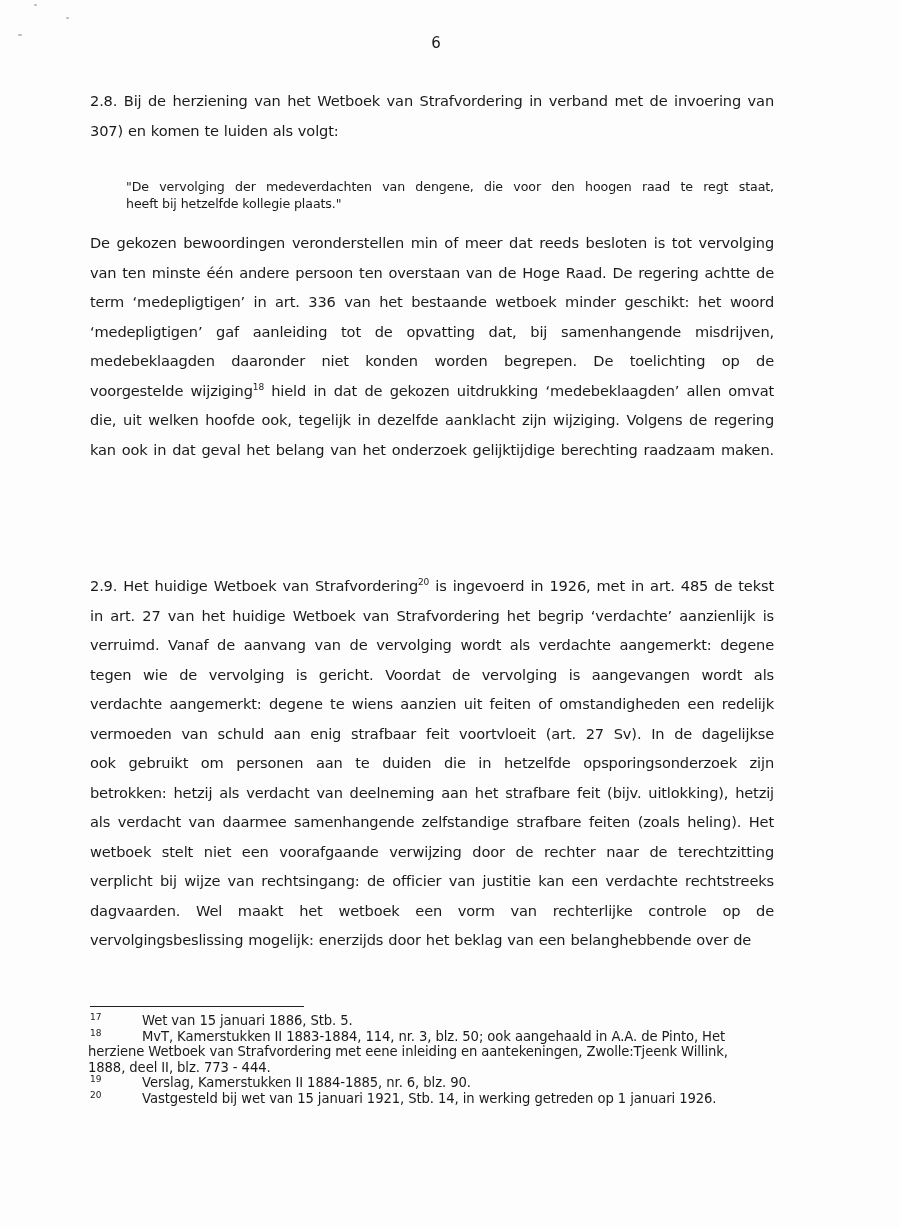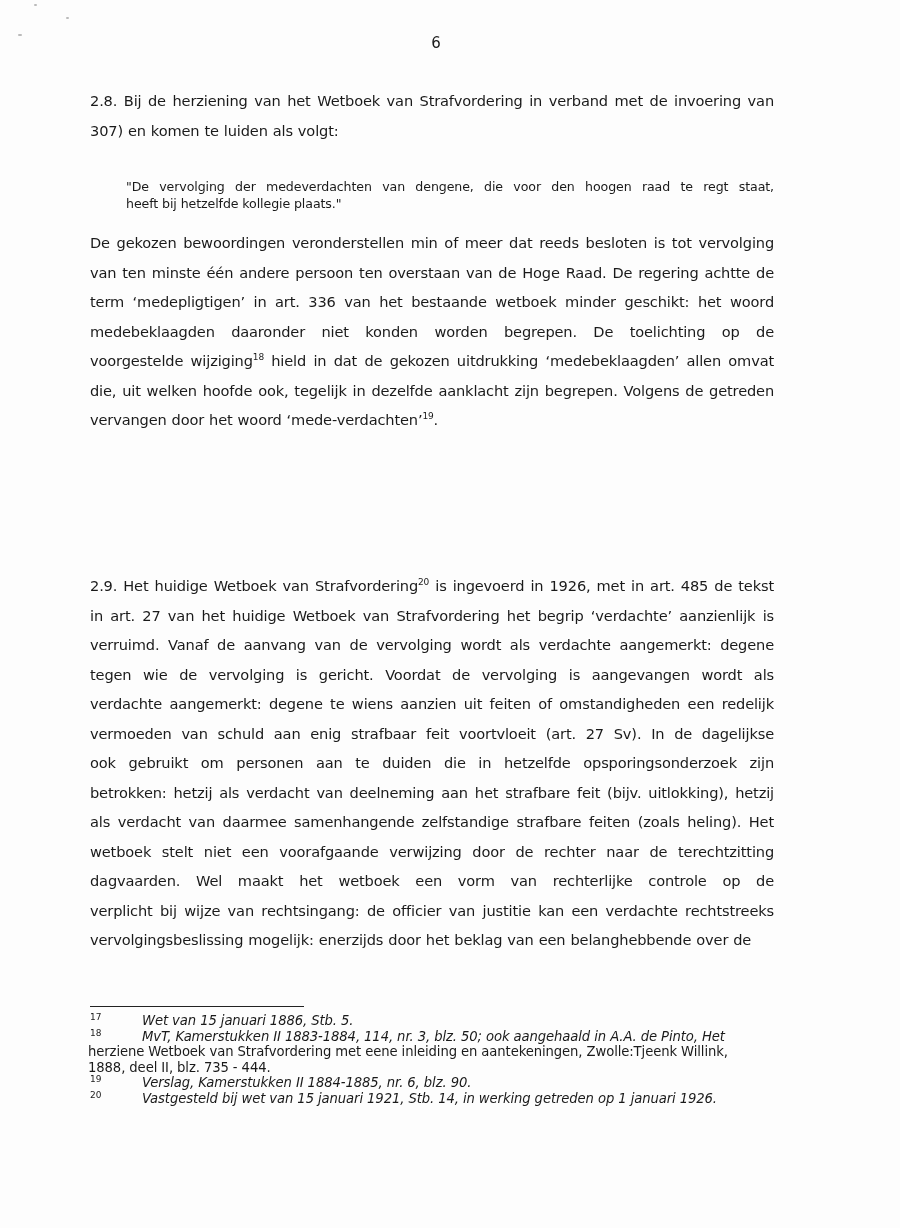--- a/index.html
+++ b/index.html
@@ -95,21 +95,20 @@
     }
     .fn-num {
       position: absolute;
       left: 4px;
       top: -3px;
       font-size: 9px;
     }
     .fn-text {
       display: block;
       padding-left: 56px;
-      font-style: italic;
     }
     .fn-cont {
       display: block;
       padding-left: 2px;
     }
     .speck {
       position: absolute;
       background: #bbb;
       border-radius: 1px;
     }
@@ -132,54 +131,55 @@
 
   <div class="quote" id="quote">
       <span class="line">"De vervolging der medeverdachten van dengene, die voor den hoogen raad te regt staat,</span>
       <span class="line last">heeft bij hetzelfde kollegie plaats."</span>
     </div>
 
   <div class="body-text" id="sec28cont" style="top:228px;">
       <span class="line">De gekozen bewoordingen veronderstellen min of meer dat reeds besloten is tot vervolging</span>
       <span class="line">van ten minste één andere persoon ten overstaan van de Hoge Raad. De regering achtte de</span>
       <span class="line">term ‘medepligtigen’ in art. 336 van het bestaande wetboek minder geschikt: het woord</span>
+      <span class="line">‘medepligtigen’ gaf aanleiding tot de opvatting dat, bij samenhangende misdrijven,</span>
       <span class="line">medebeklaagden daaronder niet konden worden begrepen. De toelichting op de</span>
       <span class="line"><span>voorgestelde wijziging</span><sup>18</sup><span> hield in dat de gekozen uitdrukking ‘medebeklaagden’ allen omvat</span></span>
-      <span class="line">die, uit welken hoofde ook, tegelijk in dezelfde aanklacht zijn begrepen. Volgens de getreden</span>
-      <span class="line last"><span>vervangen door het woord ‘mede-verdachten’</span><sup>19</sup><span>.</span></span>
+      <span class="line">die, uit welken hoofde ook, tegelijk in dezelfde aanklacht zijn wijziging. Volgens de regering</span>
+      <span class="line">kan ook in dat geval het belang van het onderzoek gelijktijdige berechting raadzaam maken.</span>
     </div>
 
   <div class="body-text" id="sec29" style="top:571px;">
       <span class="line"><span>2.9. Het huidige Wetboek van Strafvordering</span><sup>20</sup><span> is ingevoerd in 1926, met in art. 485 de tekst</span></span>
       <span class="line">in art. 27 van het huidige Wetboek van Strafvordering het begrip ‘verdachte’ aanzienlijk is</span>
       <span class="line">verruimd. Vanaf de aanvang van de vervolging wordt als verdachte aangemerkt: degene</span>
       <span class="line">tegen wie de vervolging is gericht. Voordat de vervolging is aangevangen wordt als</span>
       <span class="line">verdachte aangemerkt: degene te wiens aanzien uit feiten of omstandigheden een redelijk</span>
       <span class="line">vermoeden van schuld aan enig strafbaar feit voortvloeit (art. 27 Sv). In de dagelijkse</span>
       <span class="line">ook gebruikt om personen aan te duiden die in hetzelfde opsporingsonderzoek zijn</span>
       <span class="line">betrokken: hetzij als verdacht van deelneming aan het strafbare feit (bijv. uitlokking), hetzij</span>
       <span class="line">als verdacht van daarmee samenhangende zelfstandige strafbare feiten (zoals heling). Het</span>
       <span class="line">wetboek stelt niet een voorafgaande verwijzing door de rechter naar de terechtzitting</span>
+      <span class="line">verplicht bij wijze van rechtsingang: de officier van justitie kan een verdachte rechtstreeks</span>
       <span class="line">dagvaarden. Wel maakt het wetboek een vorm van rechterlijke controle op de</span>
-      <span class="line">verplicht bij wijze van rechtsingang: de officier van justitie kan een verdachte rechtstreeks</span>
       <span class="line last">vervolgingsbeslissing mogelijk: enerzijds door het beklag van een belanghebbende over de</span>
     </div>
 
   <div class="fn-rule"></div>
 
   <div class="footnotes" id="footnotes">
       <div class="fn">
         <span class="fn-num">17</span>
         <span class="fn-text">Wet van 15 januari 1886, Stb. 5.</span>
       </div>
       <div class="fn">
         <span class="fn-num">18</span>
         <span class="fn-text">MvT, Kamerstukken II 1883-1884, 114, nr. 3, blz. 50; ook aangehaald in A.A. de Pinto, Het</span>
         <span class="fn-cont">herziene Wetboek van Strafvordering met eene inleiding en aantekeningen, Zwolle:Tjeenk Willink,</span>
-        <span class="fn-cont">1888, deel II, blz. 735 - 444.</span>
+        <span class="fn-cont">1888, deel II, blz. 773 - 444.</span>
       </div>
       <div class="fn">
         <span class="fn-num">19</span>
         <span class="fn-text">Verslag, Kamerstukken II 1884-1885, nr. 6, blz. 90.</span>
       </div>
       <div class="fn">
         <span class="fn-num">20</span>
         <span class="fn-text">Vastgesteld bij wet van 15 januari 1921, Stb. 14, in werking getreden op 1 januari 1926.</span>
       </div>
     </div>

